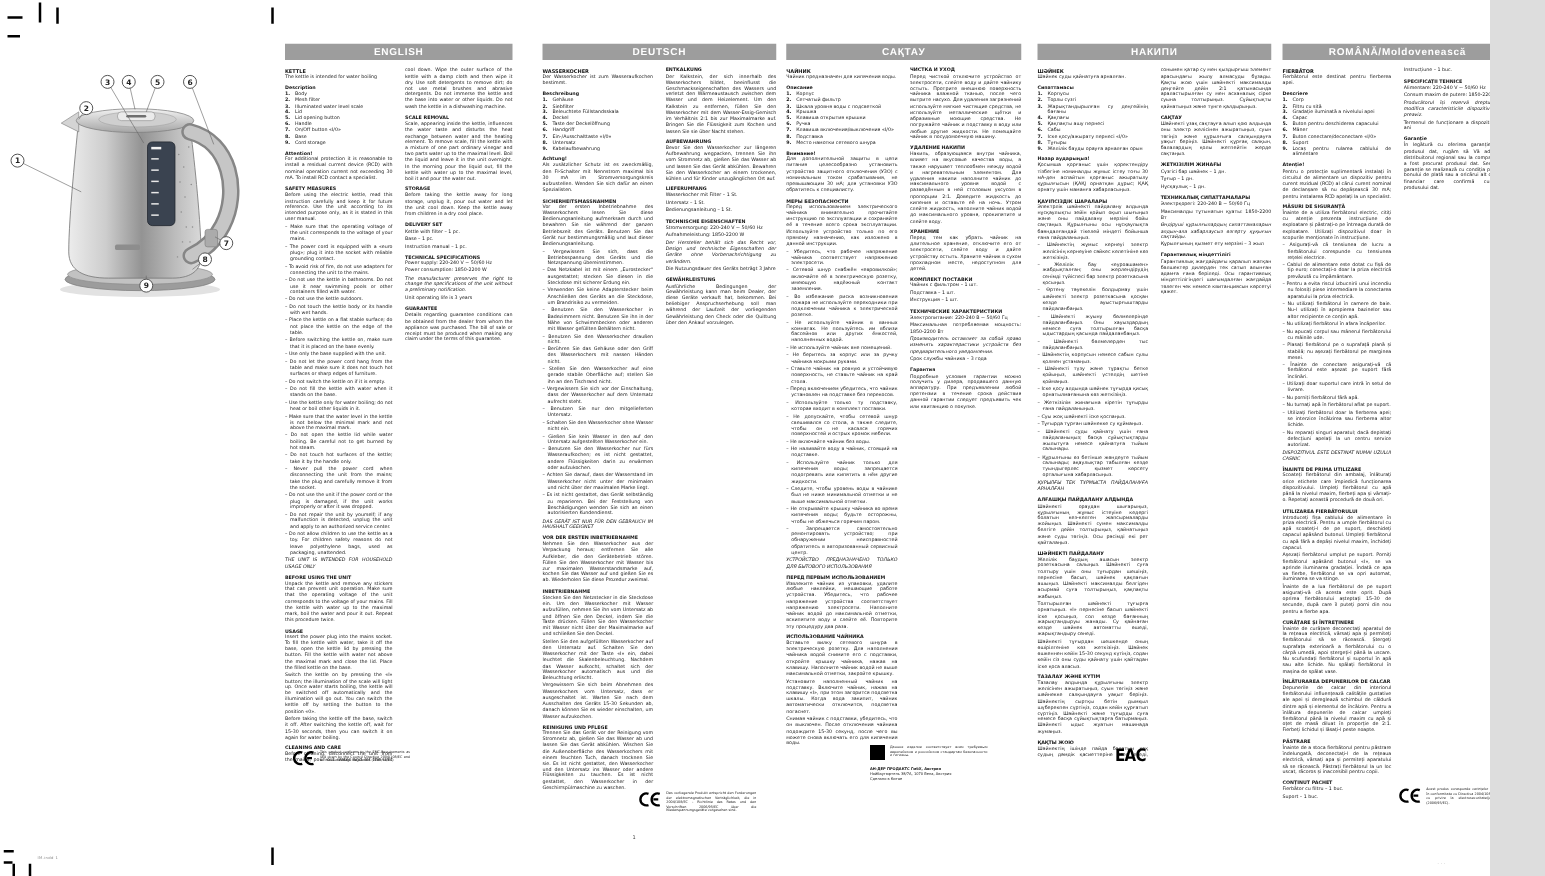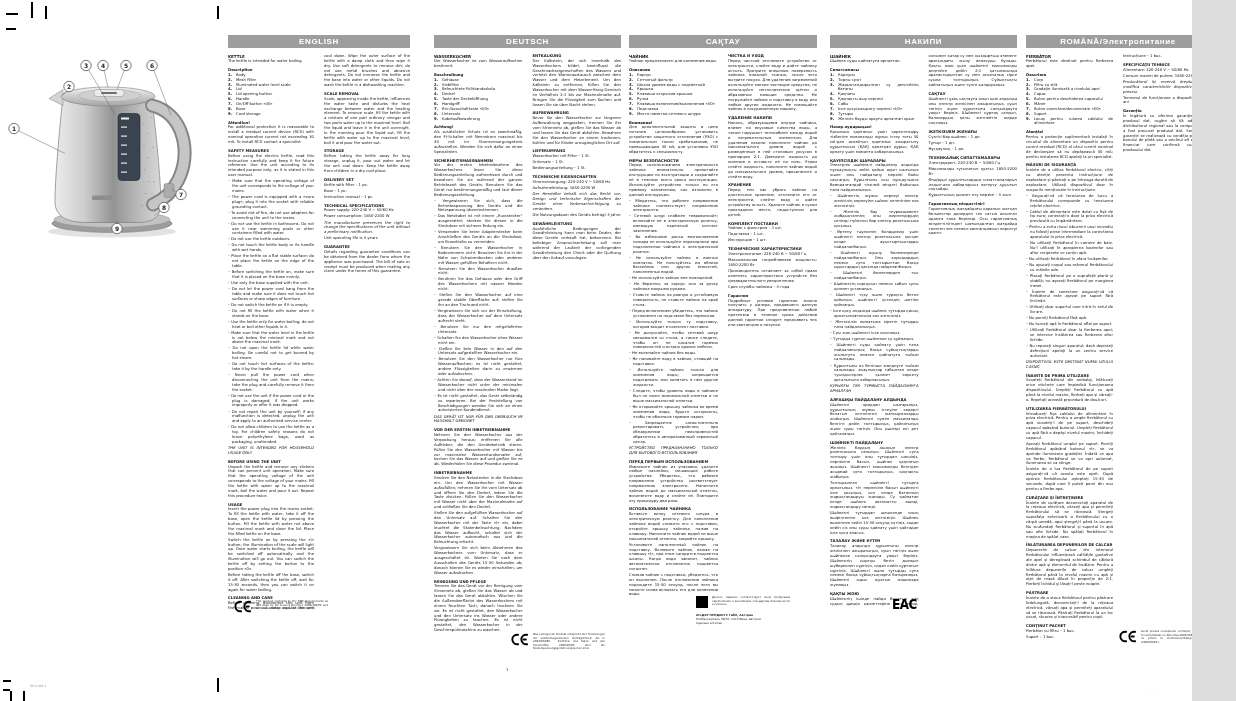--- a/index.html
+++ b/index.html
@@ -499,21 +499,21 @@
         <div class="h2">ТЕХНИКАЛЫҚ СИПАТТАМАЛАРЫ</div>
         <div class="p">Электрқорегі: 220-240 В ~ 50/60 Гц</div>
         <div class="p">Максималды тұтынатын қуаты: 1850-2200 Вт</div>
         <div class="p it">Өндіруші құрылғылардың сипаттамаларын алдын-ала хабарлаусыз өзгерту құқығын сақтайды.</div>
         <div class="p">Құрылғының қызмет ету мерзімі – 3 жыл</div>
         <div class="h2">Гарантиялық мiндеттiлiгi</div>
         <div class="p">Гарантиялық жағдайдағы қаралып жатқан бөлшектер дилерден тек сатып алынған адамға ғана берiледi. Осы гарантиялық мiндеттiлiгiндегi шағымдалған жағдайда төлеген чек немесе квитанциясын көрсетуi қажет.</div>
       </div>
   </div>
   <div class="panel" style="left:1026px;width:184px">
-    <div class="banner">ROMÂNĂ/Электропитание</div>
+    <div class="banner">ROMÂNĂ/Moldovenească</div>
     <div class="cols" style="height:588px">
         <div class="h1">FIERBĂTOR</div>
         <div class="p">Fierbătorul este destinat pentru fierberea apei.</div>
         <div class="h2">Descriere</div>
         <div class="part">
           <span class="pn">1.</span>
           <span>Corp</span>
         </div>
         <div class="part">
           <span class="pn">2.</span>

